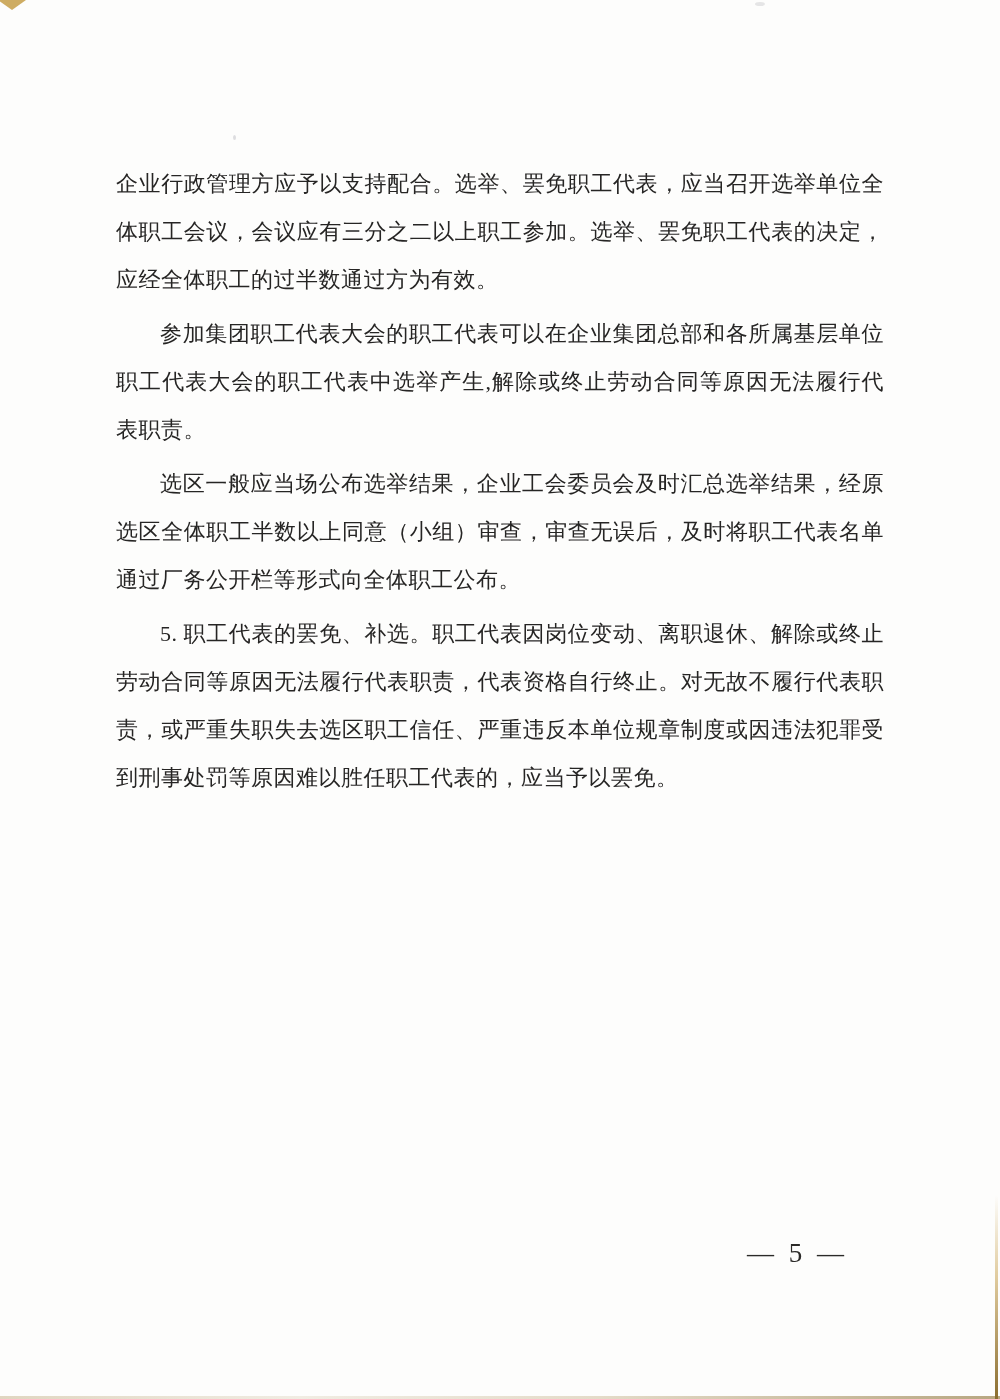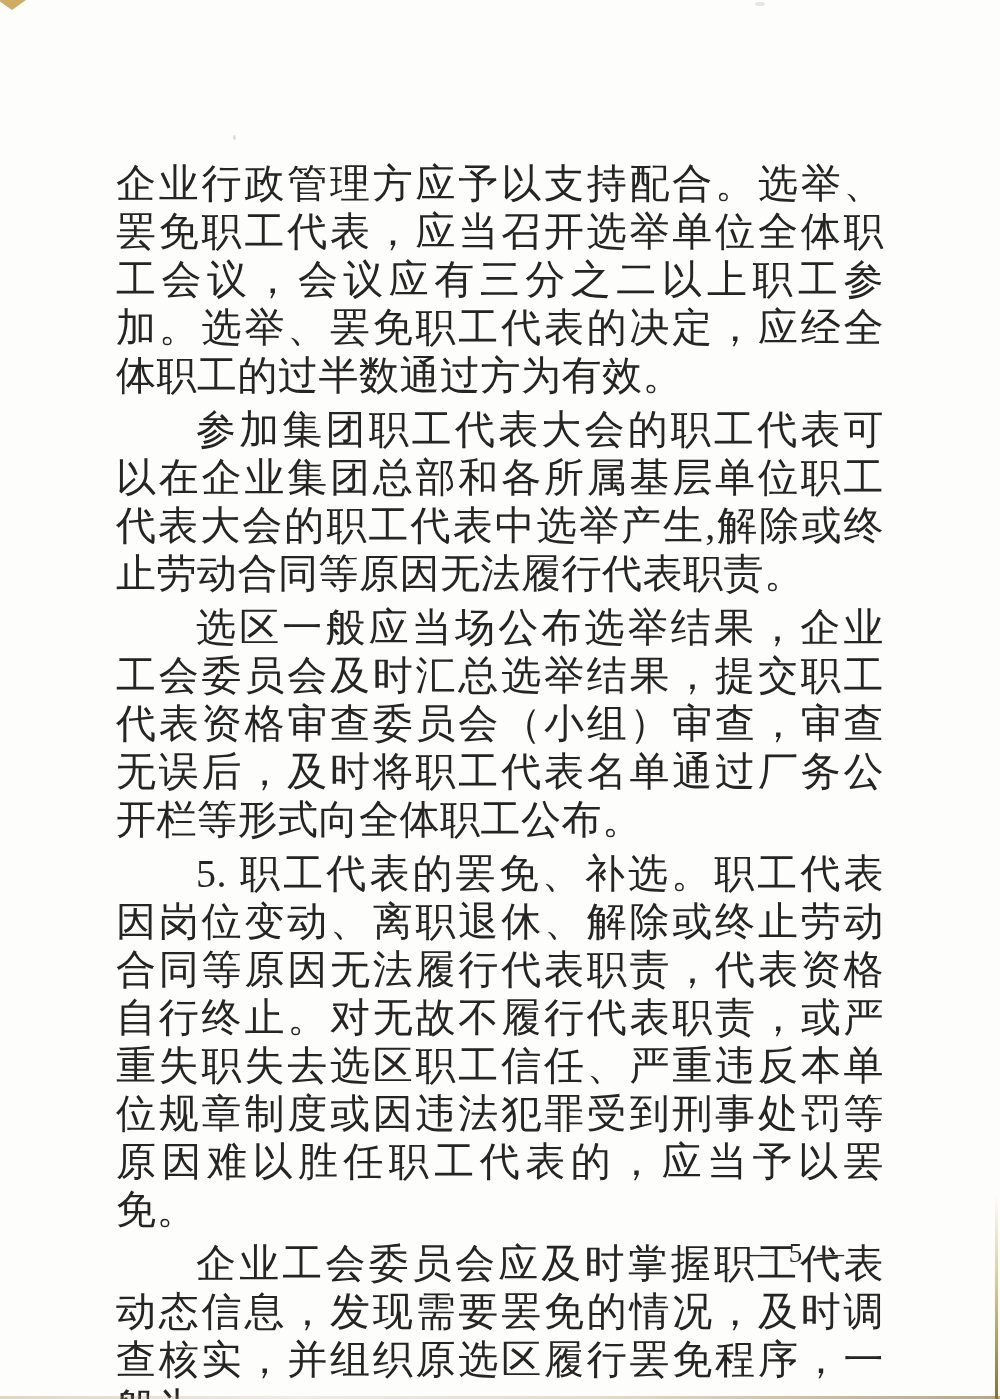--- a/index.html
+++ b/index.html
@@ -16,21 +16,21 @@
     font-family: "Liberation Serif", "DejaVu Serif", serif;
     color: #262524;
   }
   .text-block {
     position: absolute;
     top: 160px;
     left: 116px;
     width: 768px;
   }
   .para {
-    font-size: 40px;
+    font-size: 22px;
     line-height: 48px;
     text-align: justify;
     text-justify: inter-ideograph;
     margin: 0 0 6px 0;
     letter-spacing: 0.5px;
   }
   .para.indent {
     text-indent: 2em;
   }
   .page-number {
@@ -98,23 +98,22 @@
 
 <div class="page">
 
   <div class="corner-mark"></div>
   <div class="speck-top"></div>
   <div class="speck-mid"></div>
 
   <div class="text-block">
     <p class="para">企业行政管理方应予以支持配合。选举、罢免职工代表，应当召开选举单位全体职工会议，会议应有三分之二以上职工参加。选举、罢免职工代表的决定，应经全体职工的过半数通过方为有效。</p>
     <p class="para indent">参加集团职工代表大会的职工代表可以在企业集团总部和各所属基层单位职工代表大会的职工代表中选举产生,解除或终止劳动合同等原因无法履行代表职责。</p>
-    <p class="para indent">选区一般应当场公布选举结果，企业工会委员会及时汇总选举结果，提交职工代表资格审查委员会（小组）审查，审查无误后，及时将职工代表名单通过厂务公开栏等形式向全体职工公布。</p>
+    <p class="para indent">选区一般应当场公布选举结果，企业工会委员会及时汇总选举结果，经原选区全体职工半数以上同意（小组）审查，审查无误后，及时将职工代表名单通过厂务公开栏等形式向全体职工公布。</p>
     <p class="para indent">5. 职工代表的罢免、补选。职工代表因岗位变动、离职退休、解除或终止劳动合同等原因无法履行代表职责，代表资格自行终止。对无故不履行代表职责，或严重失职失去选区职工信任、严重违反本单位规章制度或因违法犯罪受到刑事处罚等原因难以胜任职工代表的，应当予以罢免。</p>
-    <p class="para indent">企业工会委员会应及时掌握职工代表动态信息，发现需要罢免的情况，及时调查核实，并组织原选区履行罢免程序，一般为：</p>
   </div>
 
   <div class="page-number">— 5 —</div>
 
   <div class="edge-line-right"></div>
   <div class="edge-line-bottom"></div>
 
 </div>
 
 </body></html>

